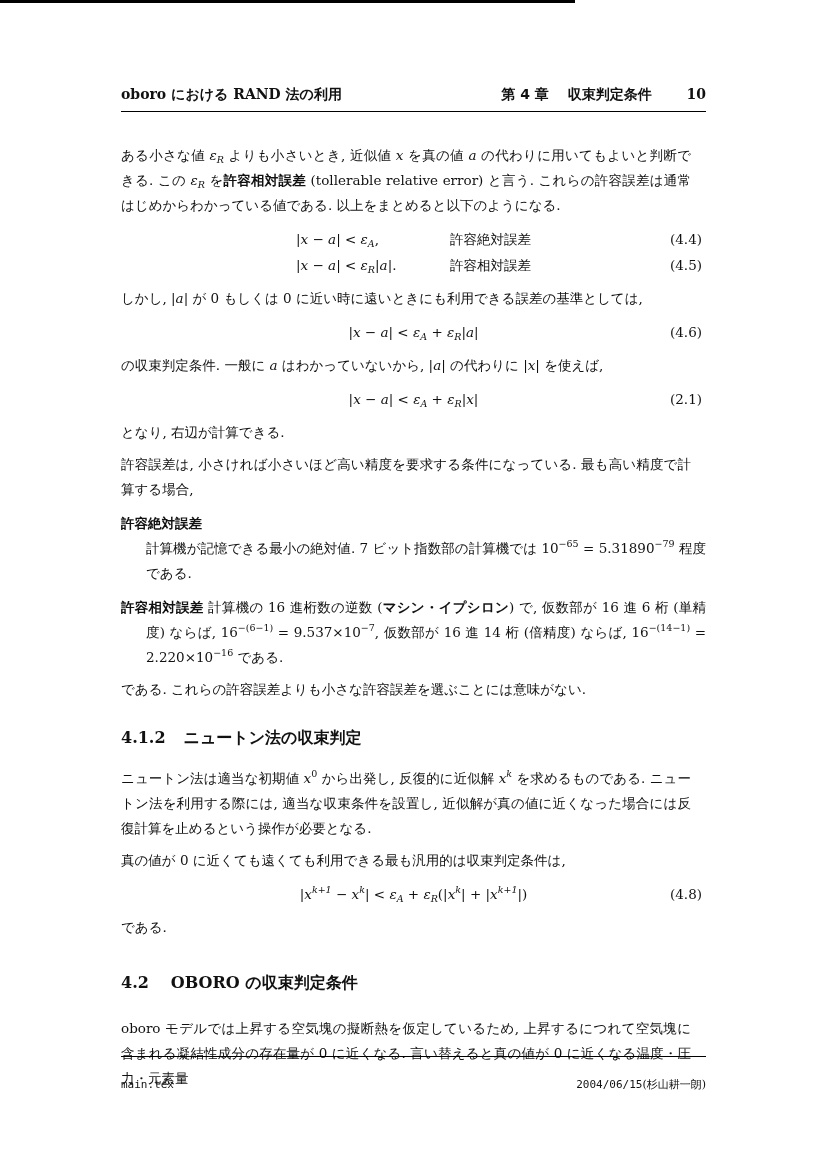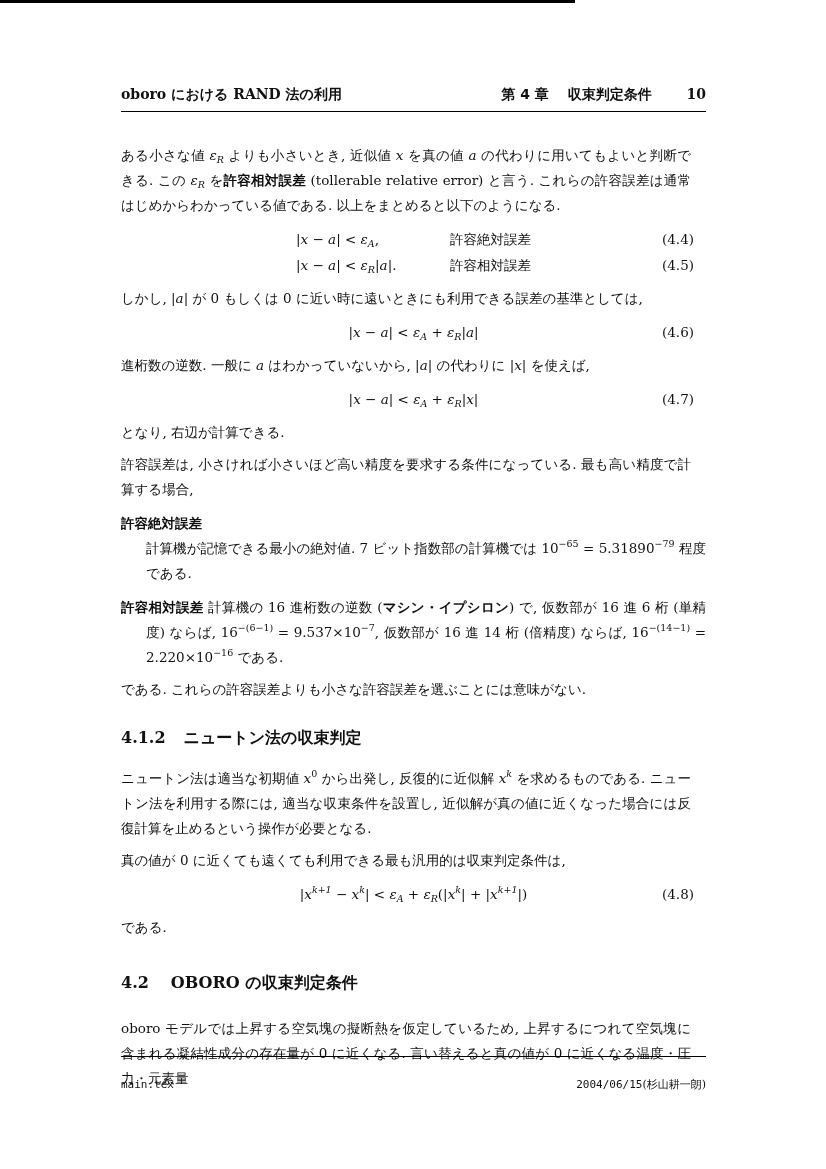--- a/index.html
+++ b/index.html
@@ -14,21 +14,21 @@
            font-size:14px;font-weight:bold;}
   .runhead-right span{display:inline-block;}
   .rh-section{margin-left:14px;}
   .rh-page{margin-left:30px;font-family:"DejaVu Serif",serif;}
 
   .main{position:absolute;top:130px;left:121px;width:585px;
         font-size:13.5px;line-height:25px;text-align:justify;}
   .main > :first-child{margin-top:13px;}
   .para{margin:7px 15px 0 0;}
 
-  .eqwrap{margin:8px 12px;text-align:center;}
+  .eqwrap{margin:8px 4px;text-align:center;}
   .eqrow{position:relative;line-height:26px;text-align:center;}
   .fcol{display:inline-block;min-width:128px;text-align:left;}
   .eqlabel{display:inline-block;margin-left:26px;}
   .eqtag{position:absolute;right:0;top:0;}
 
   .dl-term{margin-top:9px;text-align:left;}
   .dl-body{margin-left:25px;}
   .hang{margin-top:9px;padding-left:25px;text-indent:-25px;}
 
   .h3{margin:24px 0 16px 0;font-size:16px;font-weight:bold;text-align:left;line-height:24px;}
@@ -81,26 +81,26 @@
 
     <p class="para"><span>しかし, |</span><span class="i">a</span><span>| が 0 もしくは 0 に近い時に遠いときにも利用できる誤差の基準としては,</span></p>
 
     <div class="eqwrap">
       <div class="eqrow">
         <span class="eq"><span>|</span><span class="i">x</span><span> − </span><span class="i">a</span><span>| &lt; </span><span class="i">ε</span><span class="i sub">A</span><span> + </span><span class="i">ε</span><span class="i sub">R</span><span>|</span><span class="i">a</span><span>|</span></span>
         <span class="eqtag">(4.6)</span>
       </div>
     </div>
 
-    <p class="para"><span>進桁数の逆数. 一般に </span><span class="i">a</span><span> はわかっていないから, |</span><span class="i">a</span><span>| の代わりに |</span><span class="i">x</span><span>| を使えば,</span></p>
+    <p class="para"><span>の収束判定条件. 一般に </span><span class="i">a</span><span> はわかっていないから, |</span><span class="i">a</span><span>| の代わりに |</span><span class="i">x</span><span>| を使えば,</span></p>
 
     <div class="eqwrap">
       <div class="eqrow">
         <span class="eq"><span>|</span><span class="i">x</span><span> − </span><span class="i">a</span><span>| &lt; </span><span class="i">ε</span><span class="i sub">A</span><span> + </span><span class="i">ε</span><span class="i sub">R</span><span>|</span><span class="i">x</span><span>|</span></span>
-        <span class="eqtag">(4.7)</span>
+        <span class="eqtag">(2.1)</span>
       </div>
     </div>
 
     <p class="para"><span>となり, 右辺が計算できる.</span></p>
 
     <p class="para"><span>許容誤差は, 小さければ小さいほど高い精度を要求する条件になっている. 最も高い精度で計算する場合,</span></p>
 
     <div class="dl-term"><span class="b">許容絶対誤差</span></div>
     <div class="dl-body"><span>計算機が記憶できる最小の絶対値. 7 ビット指数部の計算機では 10</span><span class="sup">−65</span><span> = 5.31890</span><span class="sup">−79</span><span> 程度である.</span></div>
 

